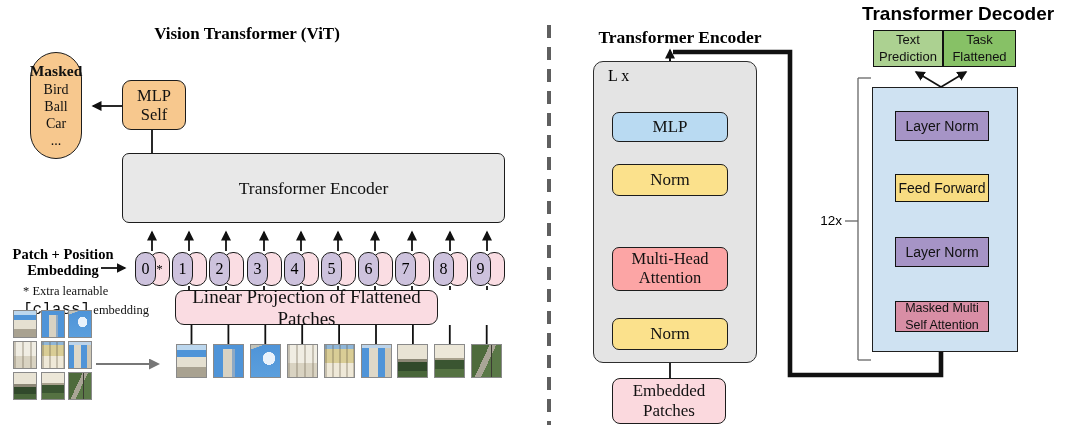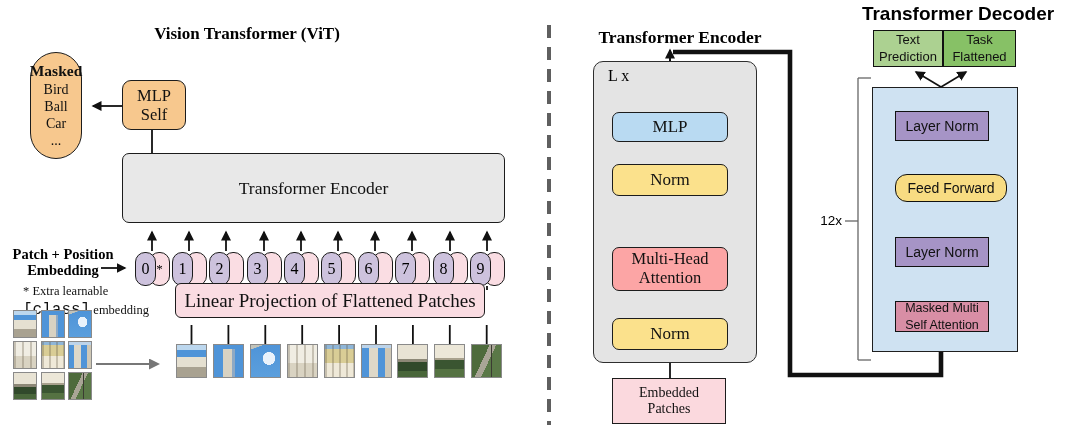--- a/index.html
+++ b/index.html
@@ -47,21 +47,21 @@
   .pt-facade-hedge2{background:linear-gradient(to bottom,#ece7d8 0 40%,#a8a18d 40% 48%,#3a5531 48% 76%,#557242 76%);}
   .pt-lawn-path{background:linear-gradient(to right,rgba(0,0,0,0) 0 64%,#3b3b32 64% 70%,rgba(0,0,0,0) 70%),
               linear-gradient(115deg,#4e6b3c 0 40%,#a9a596 40% 55%,#5a7847 55%);}
 
   
   .enc-container{border-radius:10px;background:#e4e4e4;border:1.7px solid #2e2e2e;}
   .lx{position:absolute;z-index:2;font-size:16px;}
   .b-mlp{border-radius:7px;background:#b9daf2;font-size:17px;}
   .b-norm{border-radius:7px;background:#fbe18c;font-size:17px;}
   .b-mha{border-radius:7px;background:#fca5a5;font-size:16.5px;line-height:1.15;}
-  .b-emb{border-radius:0;background:#fbd9de;font-size:14px;line-height:1.15;}
+  .b-emb{border-radius:8px;background:#fbd9de;font-size:17px;line-height:1.15;}
 
   
   .dec-container{background:#cfe2f2;border:1.6px solid #1f1f1f;z-index:2;position:absolute;box-sizing:border-box;}
   .b-green1{background:#acd191;font-size:13px;line-height:1.3;}
   .b-green2{background:#87c166;font-size:13px;line-height:1.3;}
   .b-ln{background:#a694c6;font-size:14px;}
   .b-ff{background:#f8dc82;font-size:14px;}
   .b-mmsa{background:#d88ea5;font-size:12.5px;line-height:1.3;}
   .sq{border:1.5px solid #111;}
   .dec12{position:absolute;z-index:2;font-size:13.5px;text-align:right;}
@@ -251,21 +251,21 @@
       <div class="token-pair" style="left: 433px; top: 252px;">
         <div class="tk pink"></div>
         <div class="tk purple">8</div>
       </div>
       <div class="token-pair" style="left: 470px; top: 252px;">
         <div class="tk pink"></div>
         <div class="tk purple">9</div>
       </div>
     </div>
 
-  <div class="box linproj serif" style="left:175px;top:283px;width:310px;height:35px;border-radius:6px;">
+  <div class="box linproj serif" style="left:175px;top:290px;width:263px;height:35px;">
     <div>Linear Projection of Flattened Patches</div>
   </div>
 
   <div id="patchGrid">
       <div class="patch pt-cornice-sky" style="left: 13px; top: 310px; width: 24px; height: 28px;"></div>
       <div class="patch pt-tower-sky" style="left: 40.5px; top: 310px; width: 24px; height: 28px;"></div>
       <div class="patch pt-sky" style="left: 68px; top: 310px; width: 24px; height: 28px;"></div>
       <div class="patch pt-facade" style="left: 13px; top: 341px; width: 24px; height: 28px;"></div>
       <div class="patch pt-yellow-facade" style="left: 40.5px; top: 341px; width: 24px; height: 28px;"></div>
       <div class="patch pt-tower-sky2" style="left: 68px; top: 341px; width: 24px; height: 28px;"></div>
@@ -319,21 +319,21 @@
     <div>Flattened</div>
   </div>
 
   <div class="dec-container" style="left:872px;top:87px;width:146px;height:265px;"></div>
 
   <div class="dec12 sans" style="left:810px;top:213px;width:32px;">12x</div>
 
   <div class="box sq b-ln sans" style="left:895px;top:111px;width:94px;height:30px;border-radius:0;">
     <div>Layer Norm</div>
   </div>
-  <div class="box sq b-ff sans" style="left:895px;top:174px;width:112px;height:28px;border-radius:12px;">
+  <div class="box sq b-ff sans" style="left:895px;top:174px;width:94px;height:28px;border-radius:0;">
     <div>Feed Forward</div>
   </div>
   <div class="box sq b-ln sans" style="left:895px;top:237px;width:94px;height:30px;border-radius:0;">
     <div>Layer Norm</div>
   </div>
   <div class="box sq b-mmsa sans" style="left:895px;top:301px;width:94px;height:31px;border-radius:0;">
     <div>Masked Multi</div>
     <div>Self Attention</div>
   </div>
 </div>

